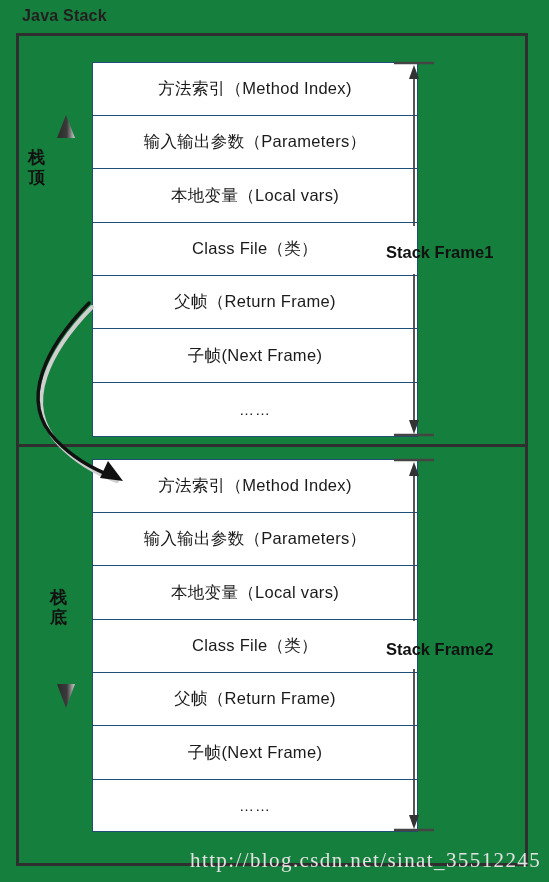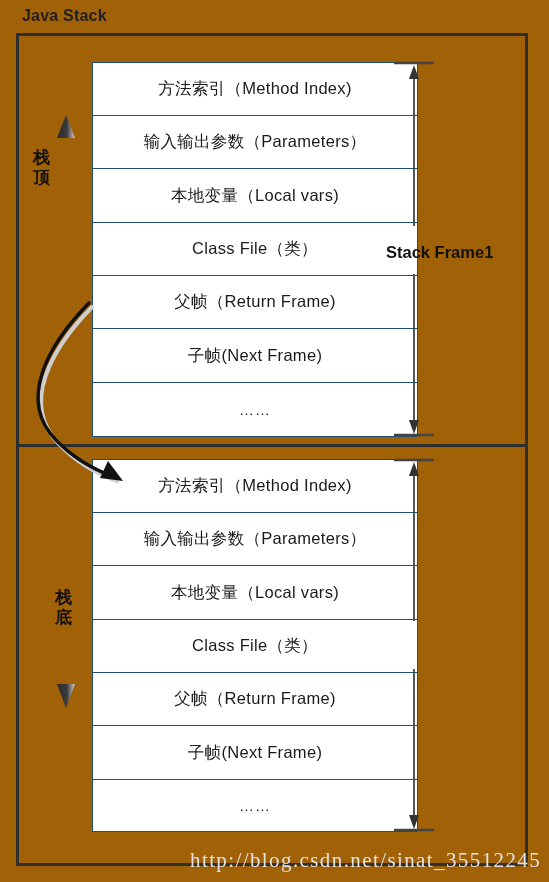--- a/index.html
+++ b/index.html
@@ -7,21 +7,21 @@
     padding: 0;
     background: #ffffff;
   }
   body {
     font-family: "Liberation Sans", "DejaVu Sans", sans-serif;
   }
   #canvas {
     position: relative;
     width: 549px;
     height: 882px;
-    background: #a16207;
+    background: #15803d;
     overflow: hidden;
   }
 
   
   .diagram-title {
     position: absolute;
     left: 22px;
     top: 7px;
     font-size: 16px;
     font-weight: bold;
@@ -81,21 +81,21 @@
   
   .dir-arrow {
     position: absolute;
   }
   .dir-label {
     position: absolute;
     font-size: 17px;
     font-weight: bold;
     color: #111111;
     line-height: 1.18;
-    text-align: right;
+    text-align: left;
     width: 22px;
     white-space: normal;
   }
 
   
   .dim-arrow {
     position: absolute;
   }
   .dim-label {
     position: absolute;
@@ -193,20 +193,21 @@
   <div class="dir-label" style="left:28px; top:588px;margin-left:22px;">栈底</div>
 
   <svg class="dim-arrow" style="left:384px; top:455px;" width="60" height="380" viewBox="0 0 60 380">
     <line x1="10" y1="5" x2="50" y2="5" stroke="#444444" stroke-width="2.4"></line>
     <line x1="10" y1="375" x2="50" y2="375" stroke="#444444" stroke-width="2.4"></line>
     <line x1="30" y1="14" x2="30" y2="166" stroke="#444444" stroke-width="1.8"></line>
     <path d="M30 7 L35 21 L25 21 Z" fill="#333333"></path>
     <line x1="30" y1="214" x2="30" y2="367" stroke="#444444" stroke-width="1.8"></line>
     <path d="M30 374 L35 360 L25 360 Z" fill="#333333"></path>
   </svg>
+  <div class="dim-label" style="left:386px; top:640px;">Stack Frame2</div>
 
   <svg class="curve-arrow" width="549" height="882" viewBox="0 0 549 882">
     <path d="M89 303 C 48 345, 17 400, 56 440 C 74 459, 95 470, 114 477" stroke="#cfcfcf" stroke-width="4" fill="none" stroke-linecap="round" transform="translate(3,4)"></path>
     <path d="M89 303 C 48 345, 17 400, 56 440 C 74 459, 95 470, 114 477" stroke="#111111" stroke-width="3.4" fill="none" stroke-linecap="round"></path>
     <path d="M123 481 L100 478 L108 461 Z" fill="#111111"></path>
   </svg>
 
   <div class="watermark">http://blog.csdn.net/sinat_35512245</div>
 
 </div>

